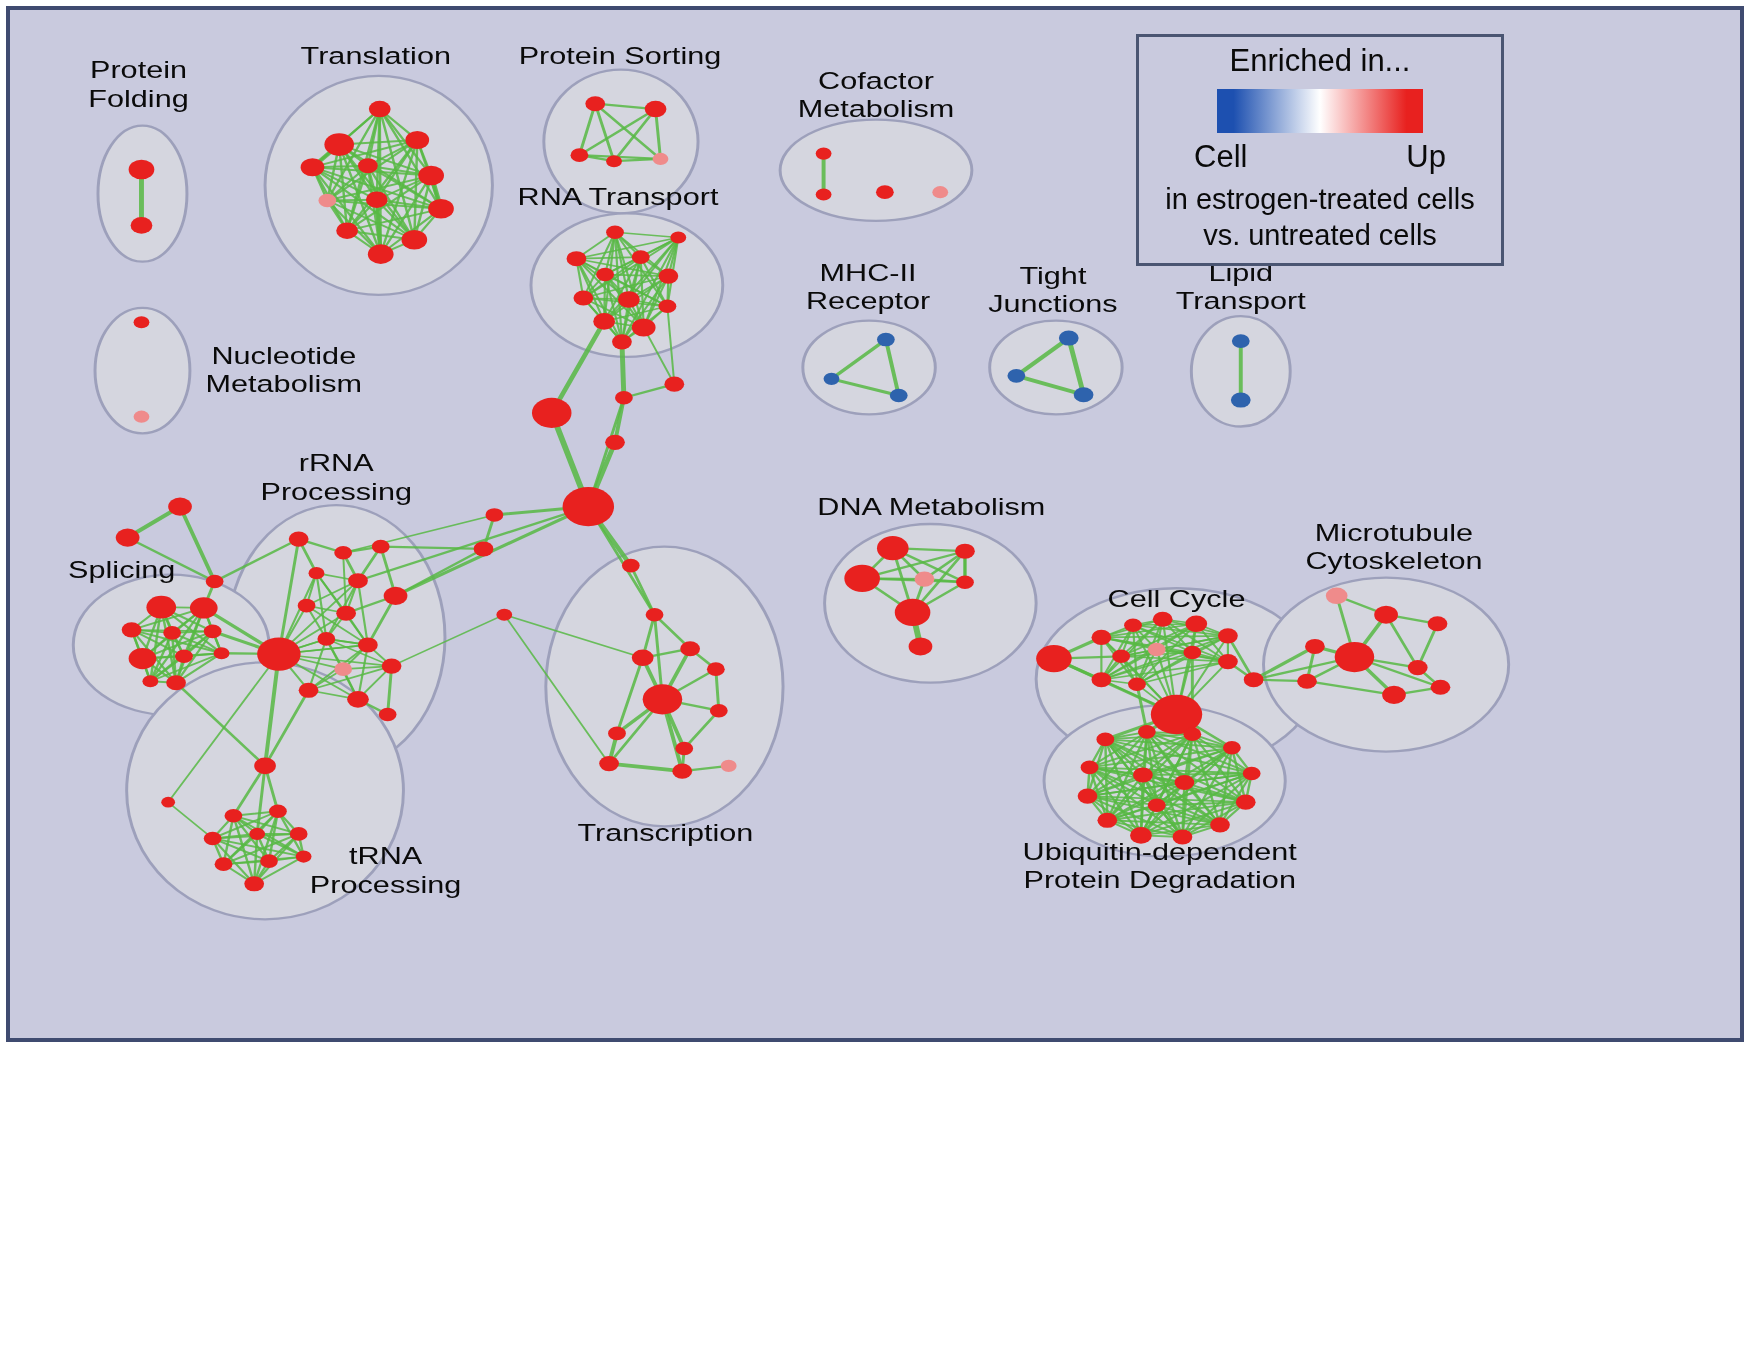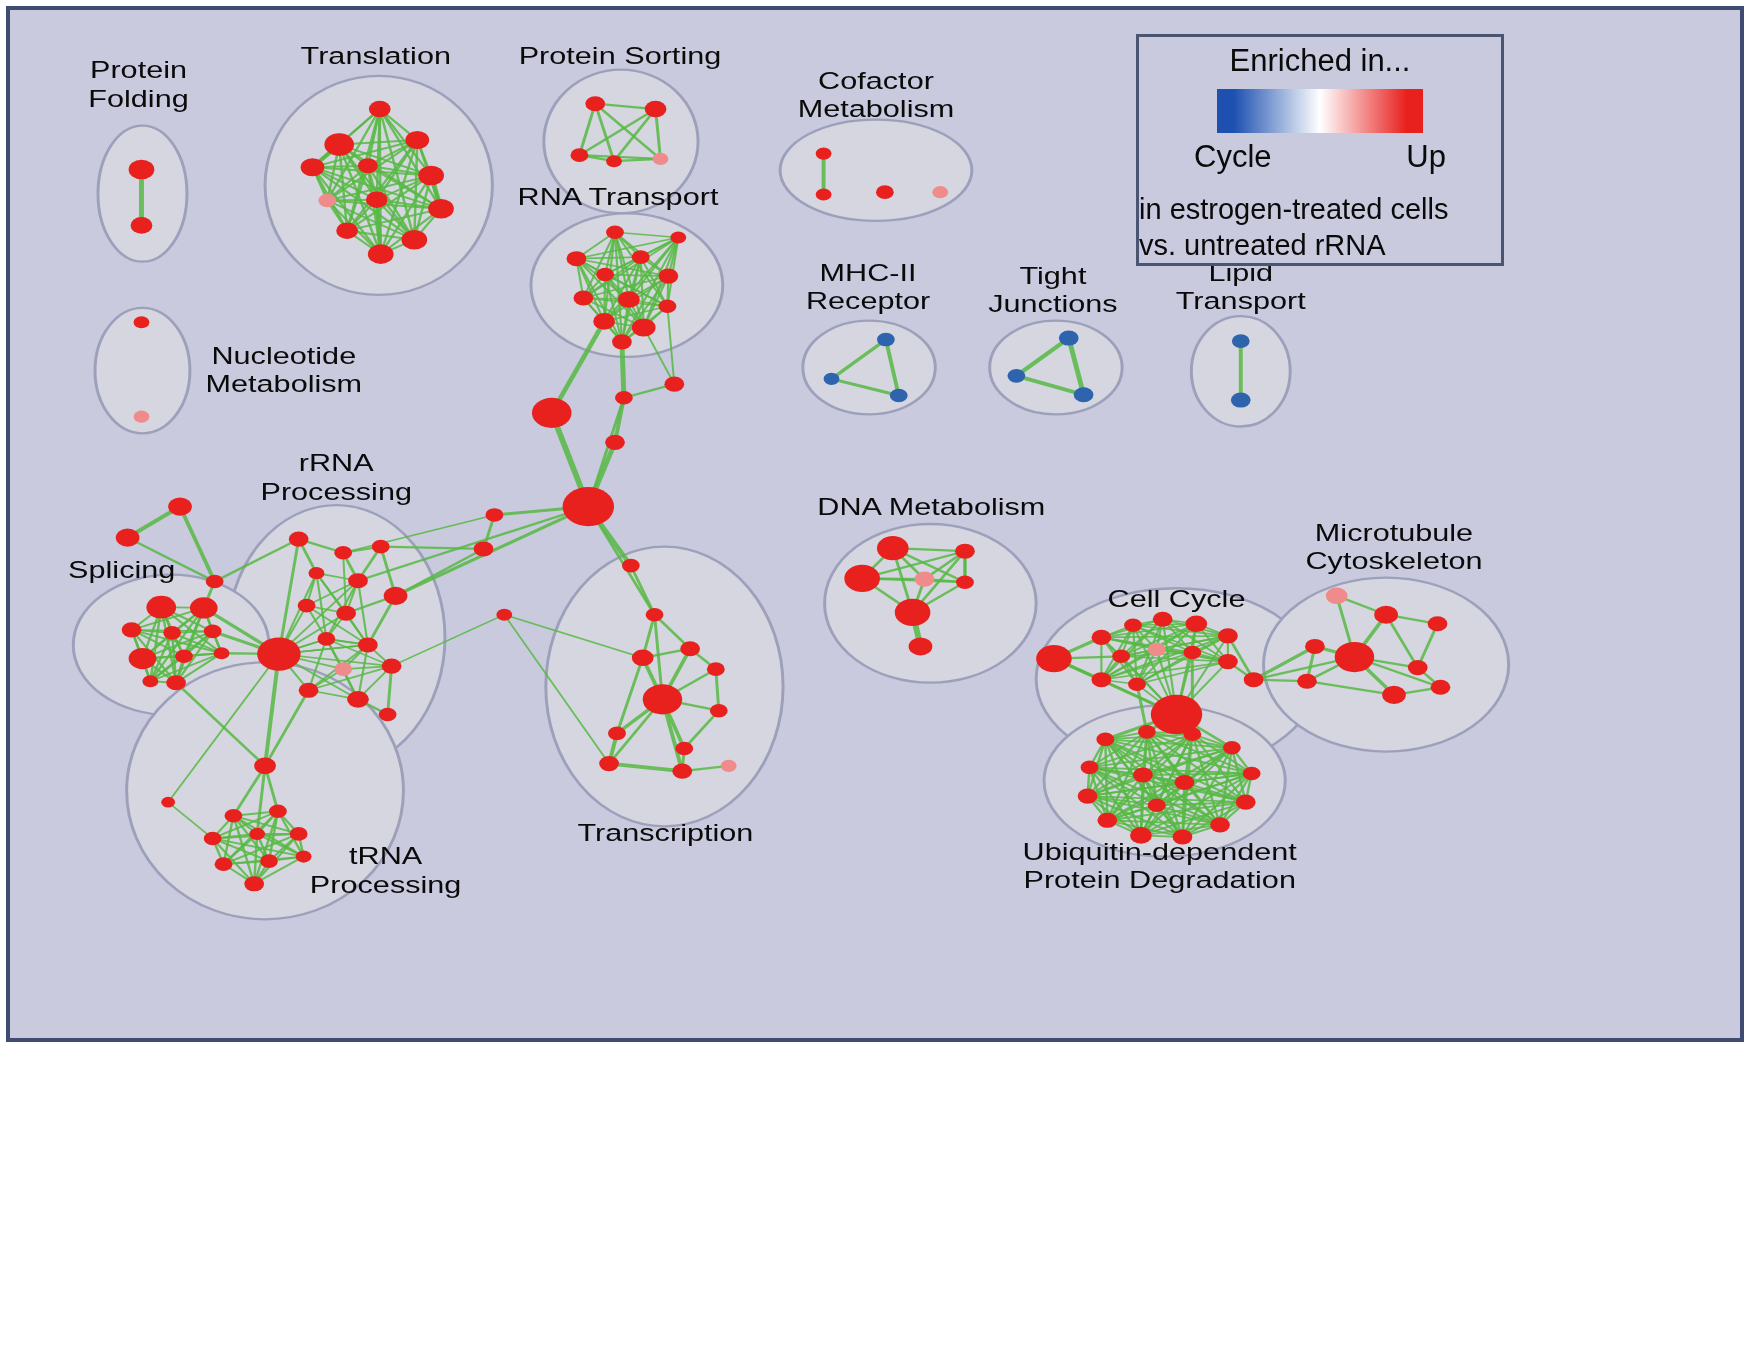--- a/index.html
+++ b/index.html
@@ -8,21 +8,21 @@
           border:4px solid #3f4b70;background:#c9cade;overflow:hidden;
           font-family:"Liberation Sans","DejaVu Sans",sans-serif;}
   .net{position:absolute;inset:0;width:100%;height:100%;}
   .legend{position:absolute;left:1126px;top:24px;width:368px;height:232px;
           box-sizing:border-box;border:3px solid #4a5572;padding-top:6px;
           color:#0a0a0a;}
   .legend-title{text-align:center;font-size:31px;line-height:36px;}
   .legend-bar{width:206px;height:44px;margin:10px auto 6px auto;}
   .legend-row{width:252px;margin:0 auto;display:flex;justify-content:space-between;
               font-size:31px;line-height:36px;}
-  .legend-caption{text-align:left;font-size:29px;line-height:36px;margin-top:16px;}
+  .legend-caption{text-align:center;font-size:29px;line-height:36px;margin-top:6px;}
 </style>
 </head>
 <body>
 
 <div class="stage">
   <div class="figure">
 
     <svg class="net" viewBox="0 0 1750 1360" preserveAspectRatio="none">
         <ellipse cx="134" cy="243" rx="45" ry="90" fill="#d5d6df" stroke="#9da0bb" stroke-width="3"></ellipse>
         <ellipse cx="373" cy="232" rx="115" ry="145" fill="#d5d6df" stroke="#9da0bb" stroke-width="3"></ellipse>
@@ -772,23 +772,23 @@
         <text x="932" y="668" text-anchor="middle" fill="#0a0a0a" font-size="31" font-family="'Liberation Sans','DejaVu Sans',sans-serif"><tspan x="932" dy="0">DNA Metabolism</tspan></text>
         <text x="1180" y="790" text-anchor="middle" fill="#0a0a0a" font-size="31" font-family="'Liberation Sans','DejaVu Sans',sans-serif"><tspan x="1180" dy="0">Cell Cycle</tspan></text>
         <text x="1400" y="702" text-anchor="middle" fill="#0a0a0a" font-size="31" font-family="'Liberation Sans','DejaVu Sans',sans-serif"><tspan x="1400" dy="0">Microtubule</tspan><tspan x="1400" dy="38">Cytoskeleton</tspan></text>
         <text x="1163" y="1124" text-anchor="middle" fill="#0a0a0a" font-size="31" font-family="'Liberation Sans','DejaVu Sans',sans-serif"><tspan x="1163" dy="0">Ubiquitin-dependent</tspan><tspan x="1163" dy="38">Protein Degradation</tspan></text>
       </svg>
 
     <div class="legend">
       <div class="legend-title">Enriched in...</div>
       <div class="legend-bar" style="background: linear-gradient(90deg, rgb(29, 80, 176) 0%, rgb(29, 80, 176) 8%, rgb(255, 255, 255) 50%, rgb(232, 33, 31) 92%, rgb(232, 33, 31) 100%);"></div>
       <div class="legend-row">
-        <span>Cycle</span>
+        <span>Cell</span>
         <span>Up</span>
       </div>
       <div class="legend-caption">
         <div>in estrogen-treated cells</div>
-        <div>vs. untreated rRNA</div>
+        <div>vs. untreated cells</div>
       </div>
     </div>
 
   </div>
 </div>
 
 </body></html>

